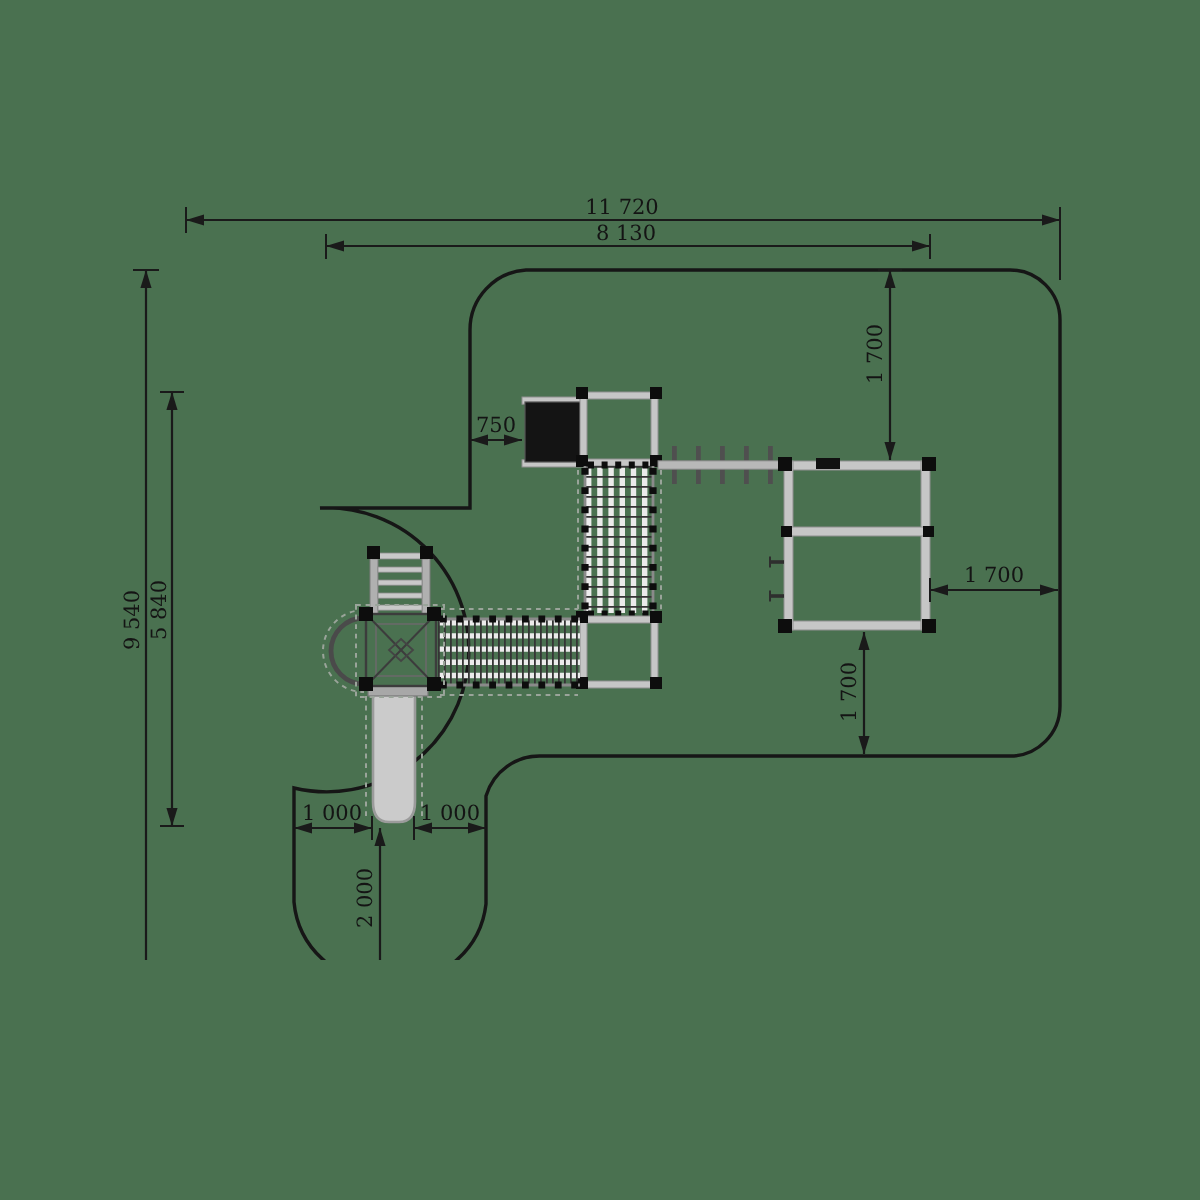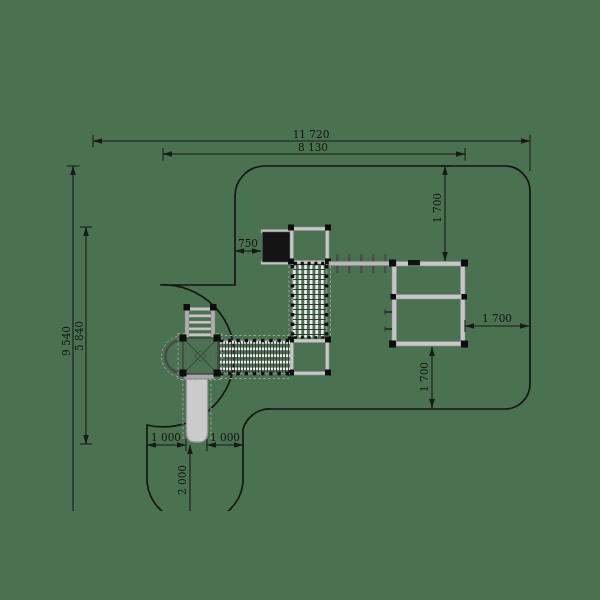--- a/index.html
+++ b/index.html
@@ -1,17 +1,17 @@
 <!DOCTYPE html>
 <html><head>
 <meta charset="utf-8">
 <style>
   html,body{margin:0;padding:0;background:#4a7150;}
   .stage{position:relative;width:600px;height:480px;background:#4a7150;overflow:hidden;
-         font-family:"DejaVu Serif","Liberation Serif",serif;margin-top:31px;}
+         font-family:"DejaVu Serif","Liberation Serif",serif;}
   svg{display:block;}
   .dim-line{stroke:#1a1a1a;stroke-width:1.1;fill:none;}
   .ext{stroke:#1a1a1a;stroke-width:1;}
   .dim-text{font-size:10.5px;fill:#141414;text-anchor:middle;
             font-family:"DejaVu Serif","Liberation Serif",serif;}
   .outline{stroke:#161616;stroke-width:1.7;fill:none;}
   .bar{fill:#c6c6c6;stroke:#8f8f8f;stroke-width:0.5;}
   .post{fill:#0d0d0d;}
   .dashed{stroke:#9aa49a;stroke-width:1;stroke-dasharray:2.4 2.4;fill:none;}
   .rail{stroke:#8a8a8a;stroke-width:1.4;}

